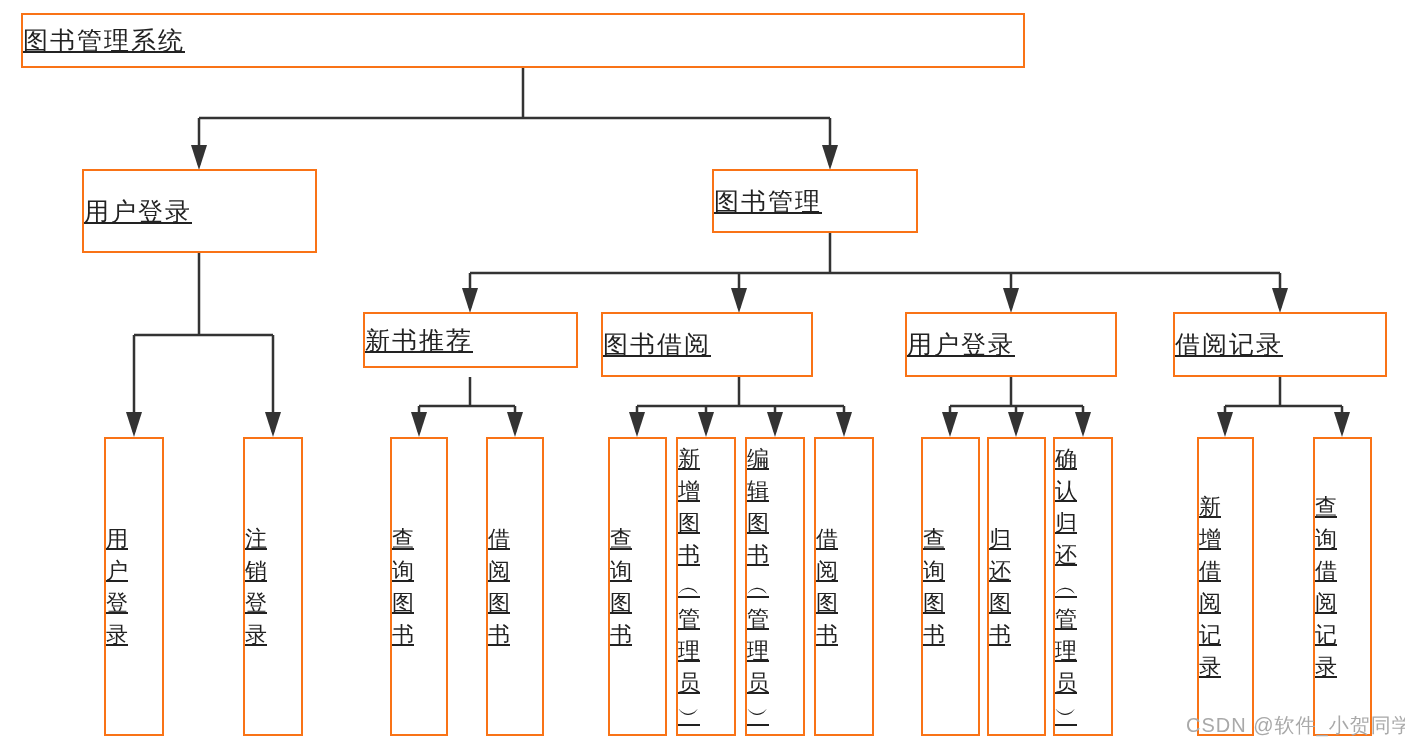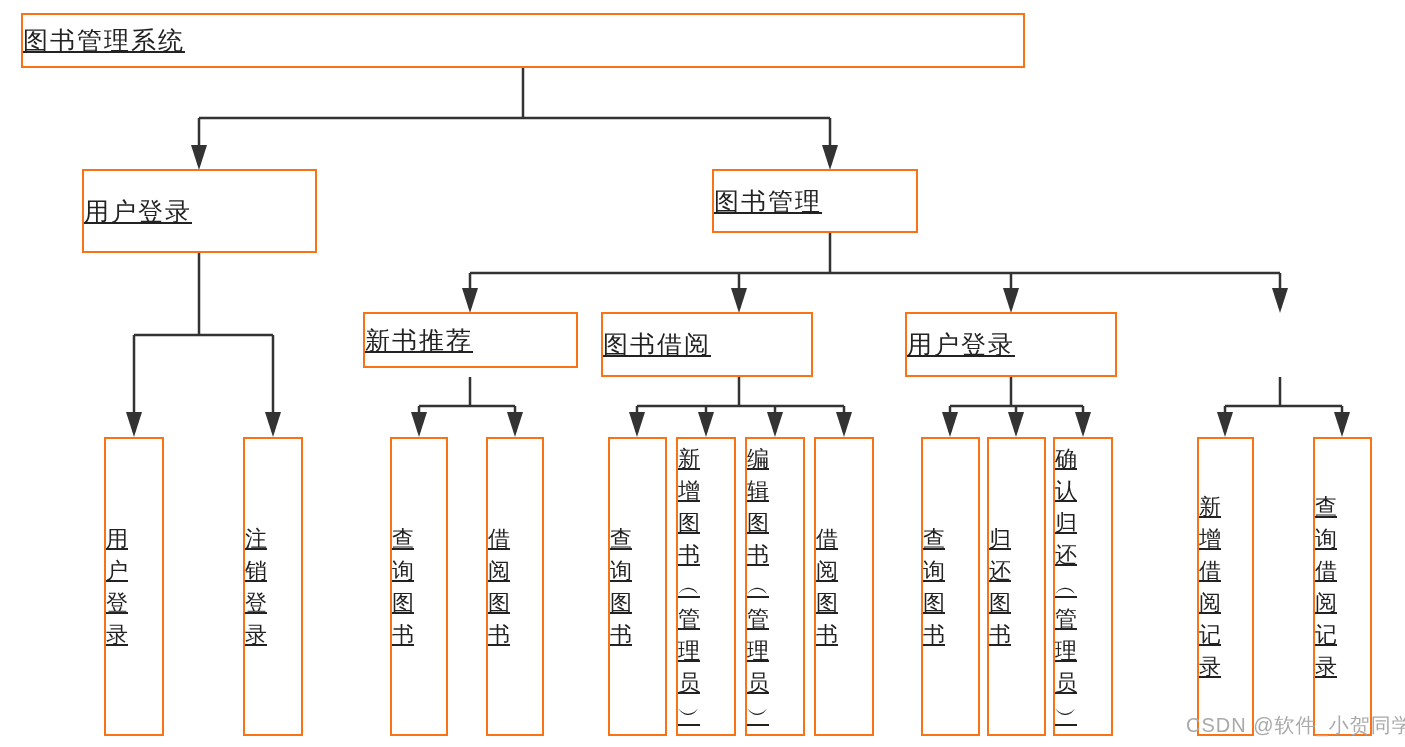--- a/index.html
+++ b/index.html
@@ -117,20 +117,23 @@
 
   <div class="box h-box" style="left:363px; top:312px; width:215px; height:56px;">
     <span class="lbl">新书推荐</span>
   </div>
   <div class="box h-box" style="left:601px; top:312px; width:212px; height:65px;">
     <span class="lbl">图书借阅</span>
   </div>
   <div class="box h-box" style="left:905px; top:312px; width:212px; height:65px;">
     <span class="lbl">用户登录</span>
   </div>
+  <div class="box h-box" style="left:1173px; top:312px; width:214px; height:65px;">
+    <span class="lbl">借阅记录</span>
+  </div>
 
   <div class="box leaf" style="left:104px; top:437px; width:60px; height:299px;">
     <span class="lbl">用
 户
 登
 录</span>
   </div>
   <div class="box leaf" style="left:243px; top:437px; width:60px; height:299px;">
     <span class="lbl">注
 销

